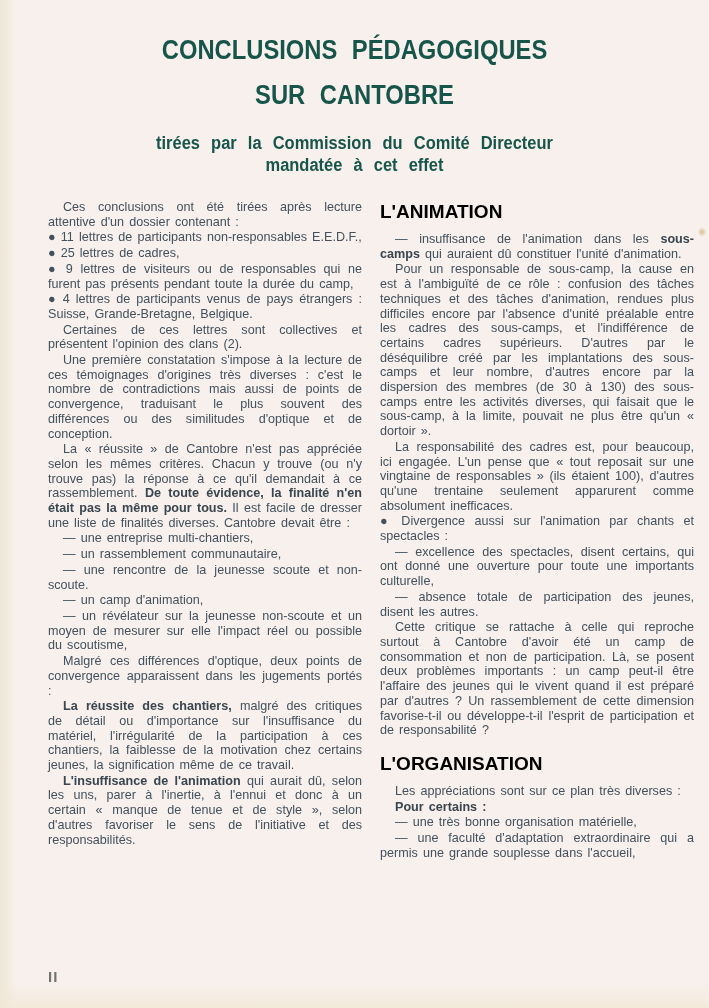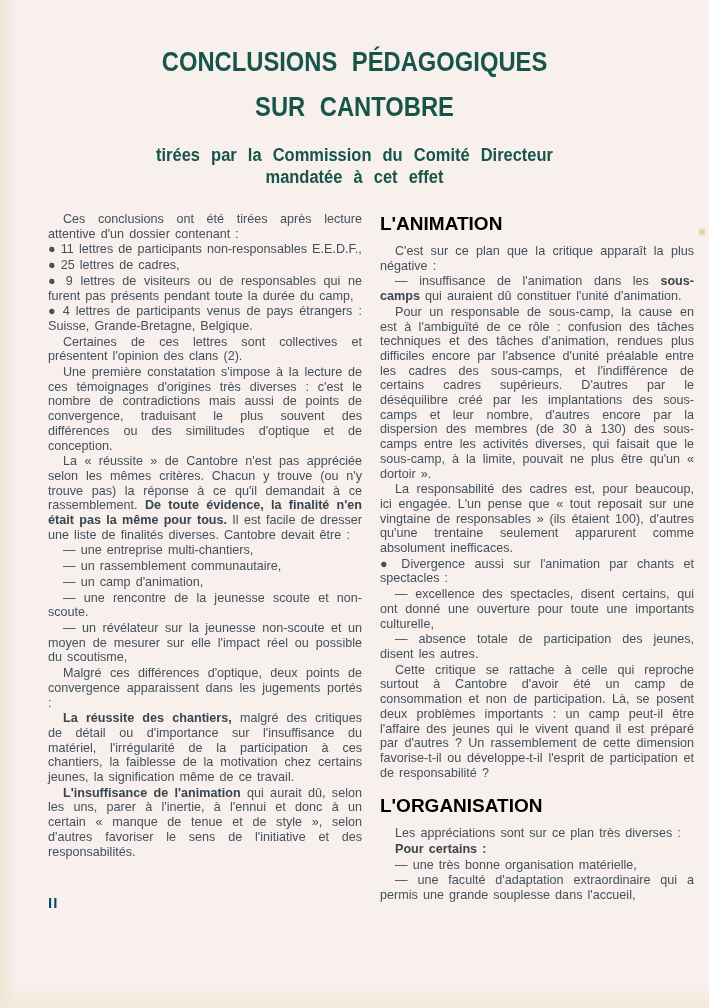--- a/index.html
+++ b/index.html
@@ -19,21 +19,21 @@
     position:absolute;left:0;bottom:0;width:100%;height:24px;
     background:linear-gradient(0deg,#f2e8d6 0%,rgba(242,232,214,0) 100%);
     opacity:.8;pointer-events:none;
   }
   .speck{
     position:absolute;left:698px;top:227px;width:8px;height:10px;border-radius:50%;
     background:radial-gradient(circle,#c9a45f 0%,rgba(201,164,95,0) 75%);
     opacity:.65;pointer-events:none;
   }
 
-  .masthead{ text-align:center; padding-top:40px; }
+  .masthead{ text-align:center; padding-top:28px; }
   .title-line{
     display:block;color:#175449;font-weight:bold;
     font-size:27px;line-height:45px;letter-spacing:0px;word-spacing:9px;
     transform:scaleX(0.88);transform-origin:50% 50%;
     white-space:nowrap;
   }
   .subtitle{ margin-top:14px; }
   .subtitle-line{
     display:block;color:#175449;font-weight:bold;
     font-size:17.5px;line-height:22px;word-spacing:7px;
@@ -60,22 +60,22 @@
   .block.bullet{ text-indent:0; }
   .block .bold{ font-weight:bold;color:#39454f; }
   .block.heading{
     font-size:19px;line-height:22px;font-weight:bold;color:#000000;
     text-align:left;text-indent:0;word-spacing:2px;
     margin:15px 0 9px 0;
   }
   .block.heading.first{ margin-top:1px; }
 
   .page-number{
-    position:absolute;left:48px;top:894px;
-    color:#0c4a6e;font-weight:bold;font-size:15px;letter-spacing:1px;
+    position:absolute;left:48px;top:968px;
+    color:#737373;font-weight:bold;font-size:15px;letter-spacing:1px;
   }
 </style>
 </head>
 <body>
 
 <div class="edge-left"></div>
 <div class="edge-bottom"></div>
 <div class="speck"></div>
 
 <header class="masthead">
@@ -92,30 +92,29 @@
       <div class="block para"><span>Ces conclusions ont été tirées après lecture attentive d'un dossier contenant :</span></div>
       <div class="block bullet"><span>● 11 lettres de participants non-responsables E.E.D.F.,</span></div>
       <div class="block bullet"><span>● 25 lettres de cadres,</span></div>
       <div class="block bullet"><span>● 9 lettres de visiteurs ou de responsables qui ne furent pas présents pendant toute la durée du camp,</span></div>
       <div class="block bullet"><span>● 4 lettres de participants venus de pays étrangers : Suisse, Grande-Bretagne, Belgique.</span></div>
       <div class="block para"><span>Certaines de ces lettres sont collectives et présentent l'opinion des clans (2).</span></div>
       <div class="block para"><span>Une première constatation s'impose à la lecture de ces témoignages d'origines très diverses : c'est le nombre de contradictions mais aussi de points de convergence, traduisant le plus souvent des différences ou des similitudes d'optique et de conception.</span></div>
       <div class="block para"><span>La « réussite » de Cantobre n'est pas appréciée selon les mêmes critères. Chacun y trouve (ou n'y trouve pas) la réponse à ce qu'il demandait à ce rassemblement. </span><span class="bold">De toute évidence, la finalité n'en était pas la même pour tous.</span><span> Il est facile de dresser une liste de finalités diverses. Cantobre devait être :</span></div>
       <div class="block dash"><span>— une entreprise multi-chantiers,</span></div>
       <div class="block dash"><span>— un rassemblement communautaire,</span></div>
+      <div class="block dash"><span>— une rencontre de la jeunesse scoute et non-scoute.</span></div>
       <div class="block dash"><span>— un camp d'animation,</span></div>
-      <div class="block dash"><span>— une rencontre de la jeunesse scoute et non-scoute.</span></div>
       <div class="block dash"><span>— un révélateur sur la jeunesse non-scoute et un moyen de mesurer sur elle l'impact réel ou possible du scoutisme,</span></div>
       <div class="block para"><span>Malgré ces différences d'optique, deux points de convergence apparaissent dans les jugements portés :</span></div>
       <div class="block para"><span class="bold">La réussite des chantiers,</span><span> malgré des critiques de détail ou d'importance sur l'insuffisance du matériel, l'irrégularité de la participation à ces chantiers, la faiblesse de la motivation chez certains jeunes, la signification même de ce travail.</span></div>
       <div class="block para"><span class="bold">L'insuffisance de l'animation</span><span> qui aurait dû, selon les uns, parer à l'inertie, à l'ennui et donc à un certain « manque de tenue et de style », selon d'autres favoriser le sens de l'initiative et des responsabilités.</span></div>
     </div>
   <div class="col">
       <div class="block heading first"><span>L'ANIMATION</span></div>
-      <div class="block para"><span>C'est sur ce plan que la critique apparaît la plus négative :</span></div>
       <div class="block dash"><span>— insuffisance de l'animation dans les </span><span class="bold">sous-camps</span><span> qui auraient dû constituer l'unité d'animation.</span></div>
       <div class="block para"><span>Pour un responsable de sous-camp, la cause en est à l'ambiguïté de ce rôle : confusion des tâches techniques et des tâches d'animation, rendues plus difficiles encore par l'absence d'unité préalable entre les cadres des sous-camps, et l'indifférence de certains cadres supérieurs. D'autres par le déséquilibre créé par les implantations des sous-camps et leur nombre, d'autres encore par la dispersion des membres (de 30 à 130) des sous-camps entre les activités diverses, qui faisait que le sous-camp, à la limite, pouvait ne plus être qu'un « dortoir ».</span></div>
       <div class="block para"><span>La responsabilité des cadres est, pour beaucoup, ici engagée. L'un pense que « tout reposait sur une vingtaine de responsables » (ils étaient 100), d'autres qu'une trentaine seulement apparurent comme absolument inefficaces.</span></div>
       <div class="block bullet"><span>● Divergence aussi sur l'animation par chants et spectacles :</span></div>
       <div class="block dash"><span>— excellence des spectacles, disent certains, qui ont donné une ouverture pour toute une importants culturelle,</span></div>
       <div class="block dash"><span>— absence totale de participation des jeunes, disent les autres.</span></div>
       <div class="block para"><span>Cette critique se rattache à celle qui reproche surtout à Cantobre d'avoir été un camp de consommation et non de participation. Là, se posent deux problèmes importants : un camp peut-il être l'affaire des jeunes qui le vivent quand il est préparé par d'autres ? Un rassemblement de cette dimension favorise-t-il ou développe-t-il l'esprit de participation et de responsabilité ?</span></div>
       <div class="block heading"><span>L'ORGANISATION</span></div>
       <div class="block para"><span>Les appréciations sont sur ce plan très diverses :</span></div>
       <div class="block para"><span class="bold">Pour certains :</span></div>

